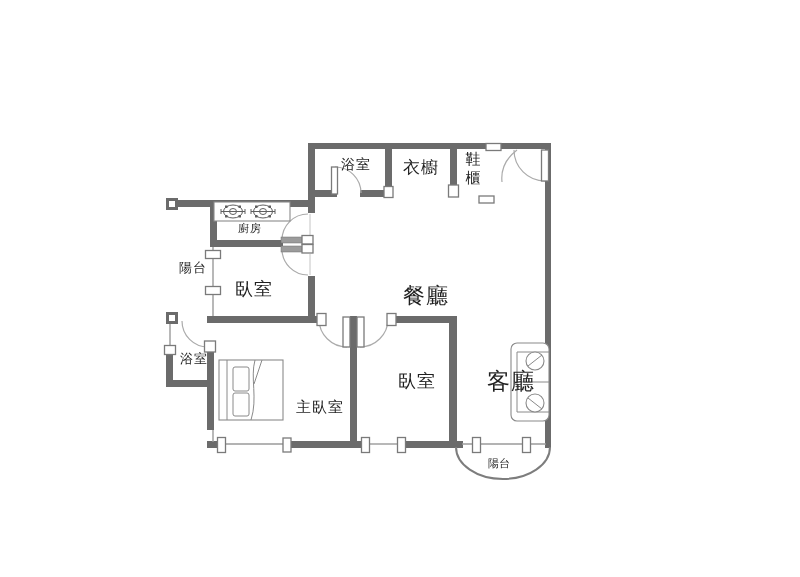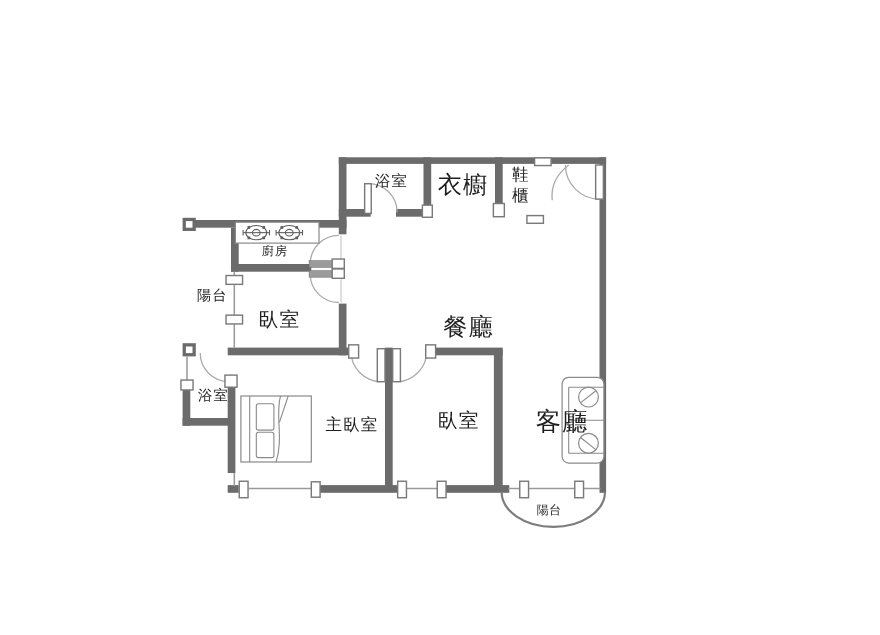--- a/index.html
+++ b/index.html
@@ -7,21 +7,21 @@
     --thin:#9a9a9a;
     --arc:#ababab;
     --furn:#8a8a8a;
     --jamb:#7a7a7a;
     --text:#1f1f1f;
     --bg:#ffffff;
   }
   html,body{margin:0;padding:0;background:var(--bg);}
   .canvas{
     position:relative;width:800px;height:577px;background:var(--bg);
-    font-family:Liberation Serif, serif;overflow:hidden;
+    font-family:Liberation Mono, monospace;overflow:hidden;
   }
   svg{position:absolute;left:0;top:0;}
   .wall{fill:var(--wall);stroke:none;}
   .thinline{stroke:var(--thin);stroke-width:1.4;fill:none;}
   .trace{stroke:#c4c4c4;stroke-width:1;fill:none;}
   .arc{stroke:var(--arc);stroke-width:1.2;fill:none;}
   .jamb{fill:#ffffff;stroke:var(--jamb);stroke-width:1.3;}
   .cap{fill:#ffffff;stroke:var(--wall);stroke-width:3;}
   .leafbar{fill:#9b9b9b;stroke:#6f6f6f;stroke-width:.5;}
   .furn{stroke:var(--furn);stroke-width:1.1;fill:#ffffff;}
@@ -165,28 +165,28 @@
       <line class="furnline" x1="517" y1="412" x2="549" y2="412"></line>
       <line class="furnline" x1="517" y1="382" x2="549" y2="382"></line>
       <circle class="furn" cx="535" cy="361" r="9"></circle>
       <path class="furnline" d="M528,366 L542,355"></path>
       <circle class="furn" cx="535" cy="403" r="9"></circle>
       <path class="furnline" d="M528,398 L542,409"></path>
     </g>
   </svg>
 
   <div class="lbl" style="left:356px;top:166px;font-size:14px">浴室</div>
-  <div class="lbl" style="left:421px;top:169px;font-size:22px">衣櫥</div>
+  <div class="lbl" style="left:421px;top:169px;font-size:17px">衣櫥</div>
   <div class="lbl lbl-v" style="left:473px;top:170px;font-size:15px;line-height:19px">
     <div>鞋</div>
     <div>櫃</div>
   </div>
   <div class="lbl" style="left:250px;top:229px;font-size:11px">廚房</div>
   <div class="lbl" style="left:193px;top:269px;font-size:13px">陽台</div>
   <div class="lbl" style="left:254px;top:291px;font-size:18px">臥室</div>
   <div class="lbl" style="left:426px;top:298px;font-size:22px">餐廳</div>
   <div class="lbl" style="left:194px;top:360px;font-size:13px">浴室</div>
-  <div class="lbl" style="left:320px;top:387px;font-size:15px">主臥室</div>
+  <div class="lbl" style="left:320px;top:409px;font-size:15px">主臥室</div>
   <div class="lbl" style="left:417px;top:383px;font-size:18px">臥室</div>
   <div class="lbl" style="left:511px;top:384px;font-size:23px">客廳</div>
   <div class="lbl" style="left:499px;top:464px;font-size:11px;letter-spacing:0">陽台</div>
 
 </div>
 
 </body></html>

